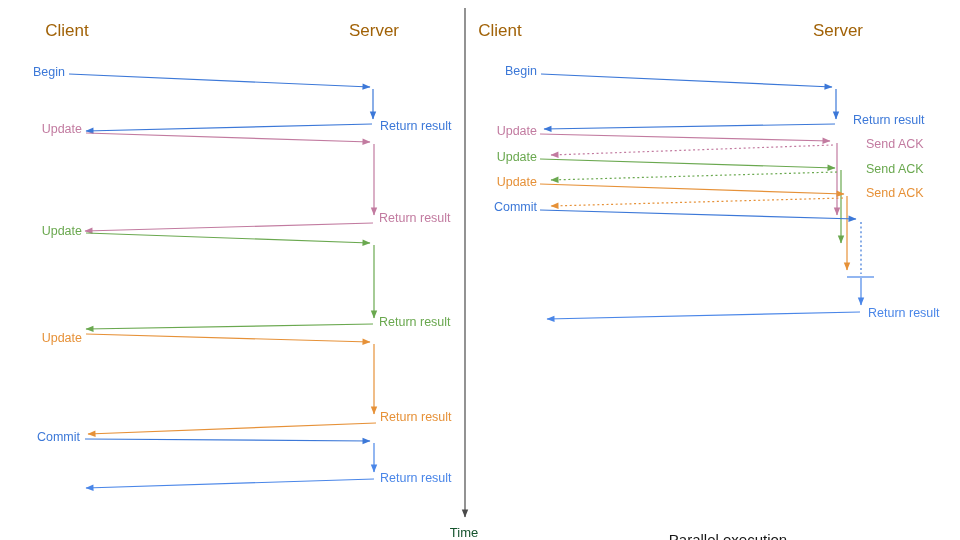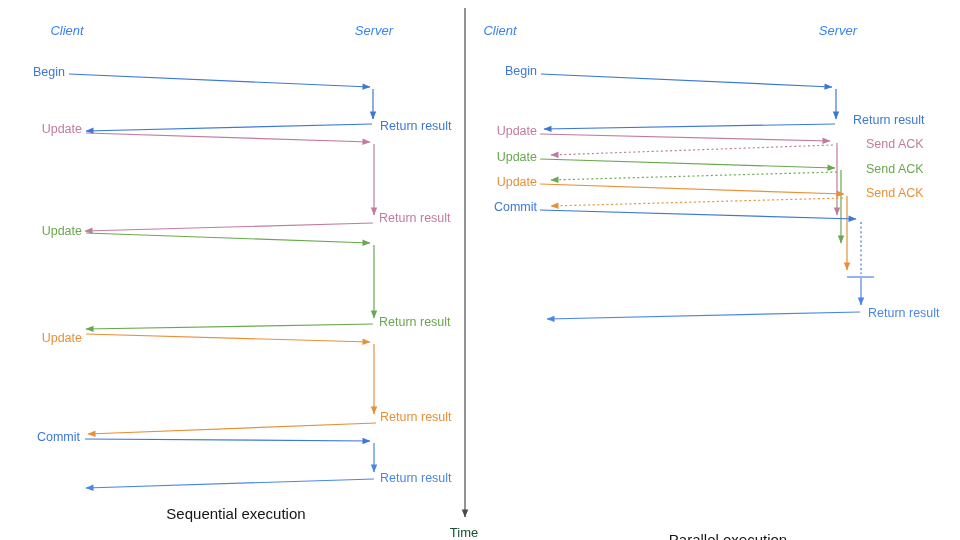--- a/index.html
+++ b/index.html
@@ -2,21 +2,21 @@
 <html><head>
 <meta charset="utf-8">
 <style>
   html,body{margin:0;padding:0;background:#fff;}
   .stage{
     position:relative;width:960px;height:540px;background:#ffffff;
     font-family:"Liberation Sans",sans-serif;overflow:hidden;
   }
   .stage svg{position:absolute;left:0;top:0;}
   .lbl{position:absolute;transform:translate(-50%,-50%);white-space:nowrap;line-height:1;}
-  .hdr{font-size:13px;font-style:italic;color:#3b82f6;}
+  .hdr{font-size:17px;color:#a16207;}
   .caption{font-size:15px;color:#161616;}
   .time-label{font-size:13px;color:#14532d;}
   .msg-label{font-size:12.5px;font-family:"Liberation Sans",sans-serif;}
 </style>
 </head>
 <body>
 
 <div class="stage">
   <svg width="960" height="540" viewBox="0 0 960 540">
       <defs>
@@ -92,17 +92,16 @@
       <text x="537" y="207" fill="#3c78d8" text-anchor="end" dominant-baseline="central" class="msg-label">Commit</text>
       <text x="868" y="313" fill="#4a86e8" text-anchor="start" dominant-baseline="central" class="msg-label">Return result</text>
       <line x1="465" y1="8" x2="465" y2="517" stroke="#4a4a4a" stroke-width="1.2" marker-end="url(#arr-axis)"></line>
     </svg>
 
   <div class="lbl hdr" style="left: 67px; top: 30px;">Client</div>
   <div class="lbl hdr" style="left: 374px; top: 30px;">Server</div>
   <div class="lbl hdr" style="left: 500px; top: 30px;">Client</div>
   <div class="lbl hdr" style="left: 838px; top: 30px;">Server</div>
 
-  <div class="lbl caption" style="left: 236px; top: 513px;">Sequential execution</div>
   <div class="lbl caption" style="left: 728px; top: 539px; text-align: center;">Parallel execution</div>
 
   <div class="lbl time-label" style="left: 464px; top: 532px;">Time</div>
 </div>
 
 </body></html>

